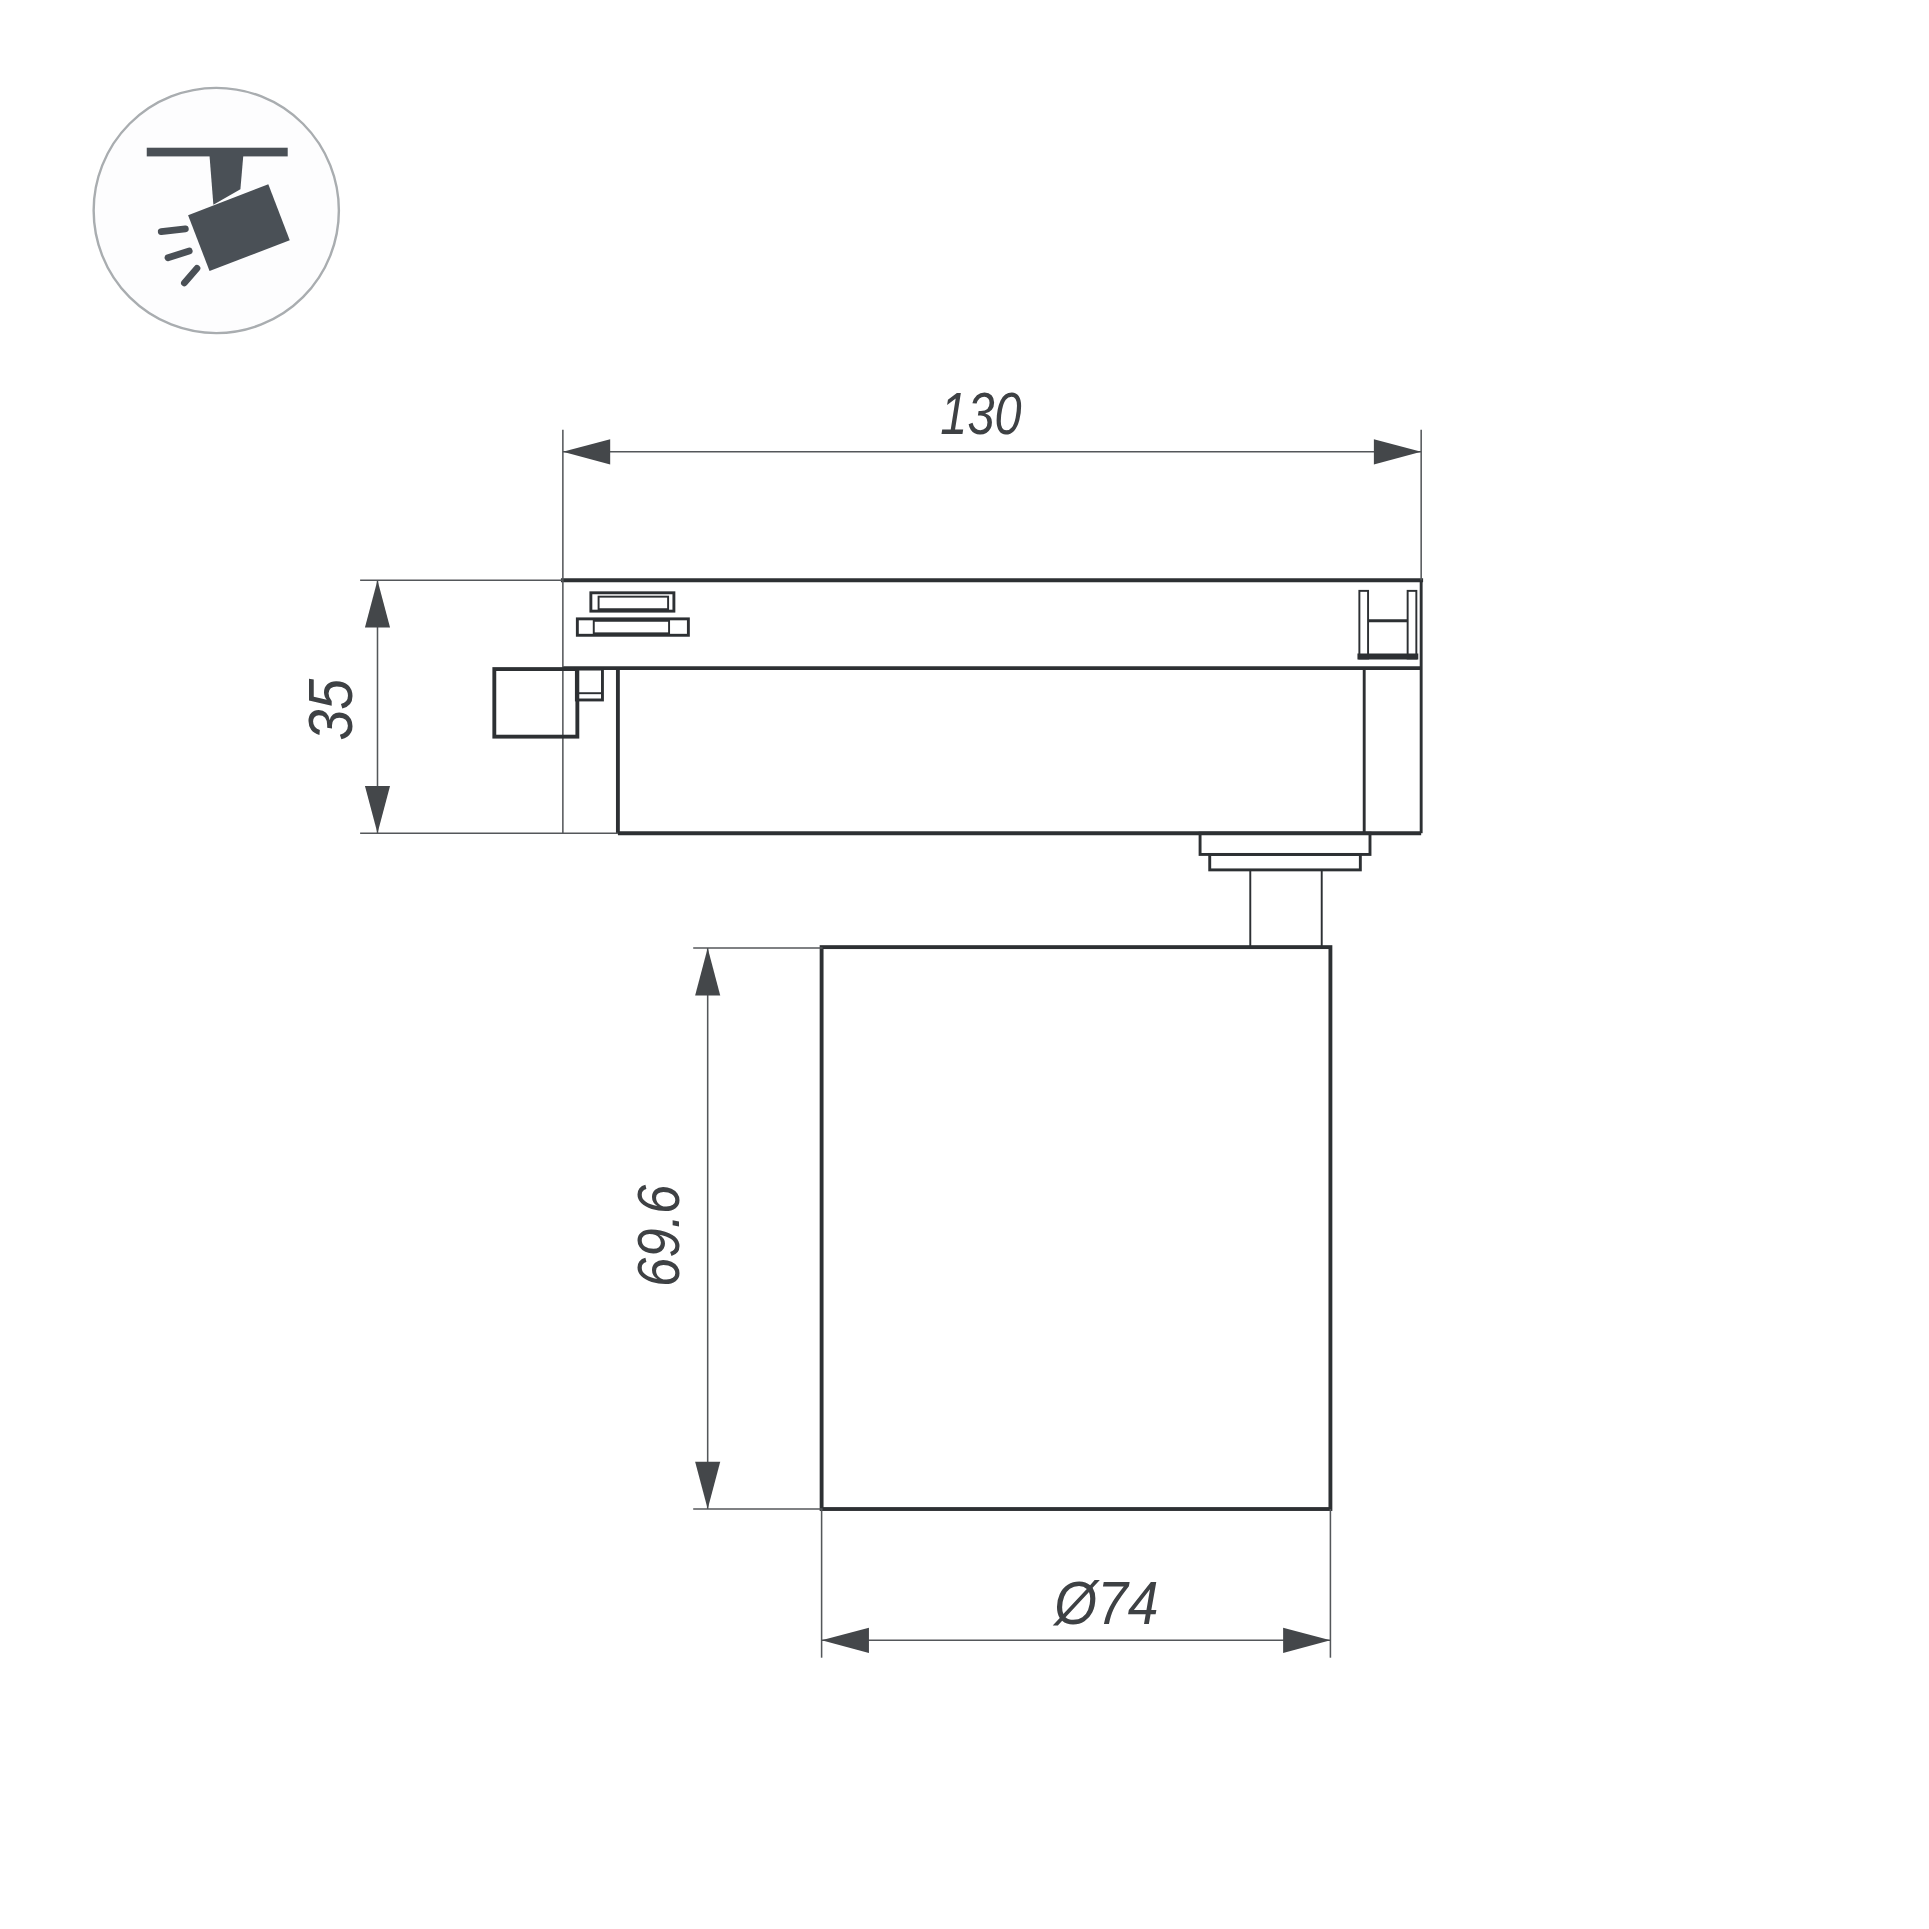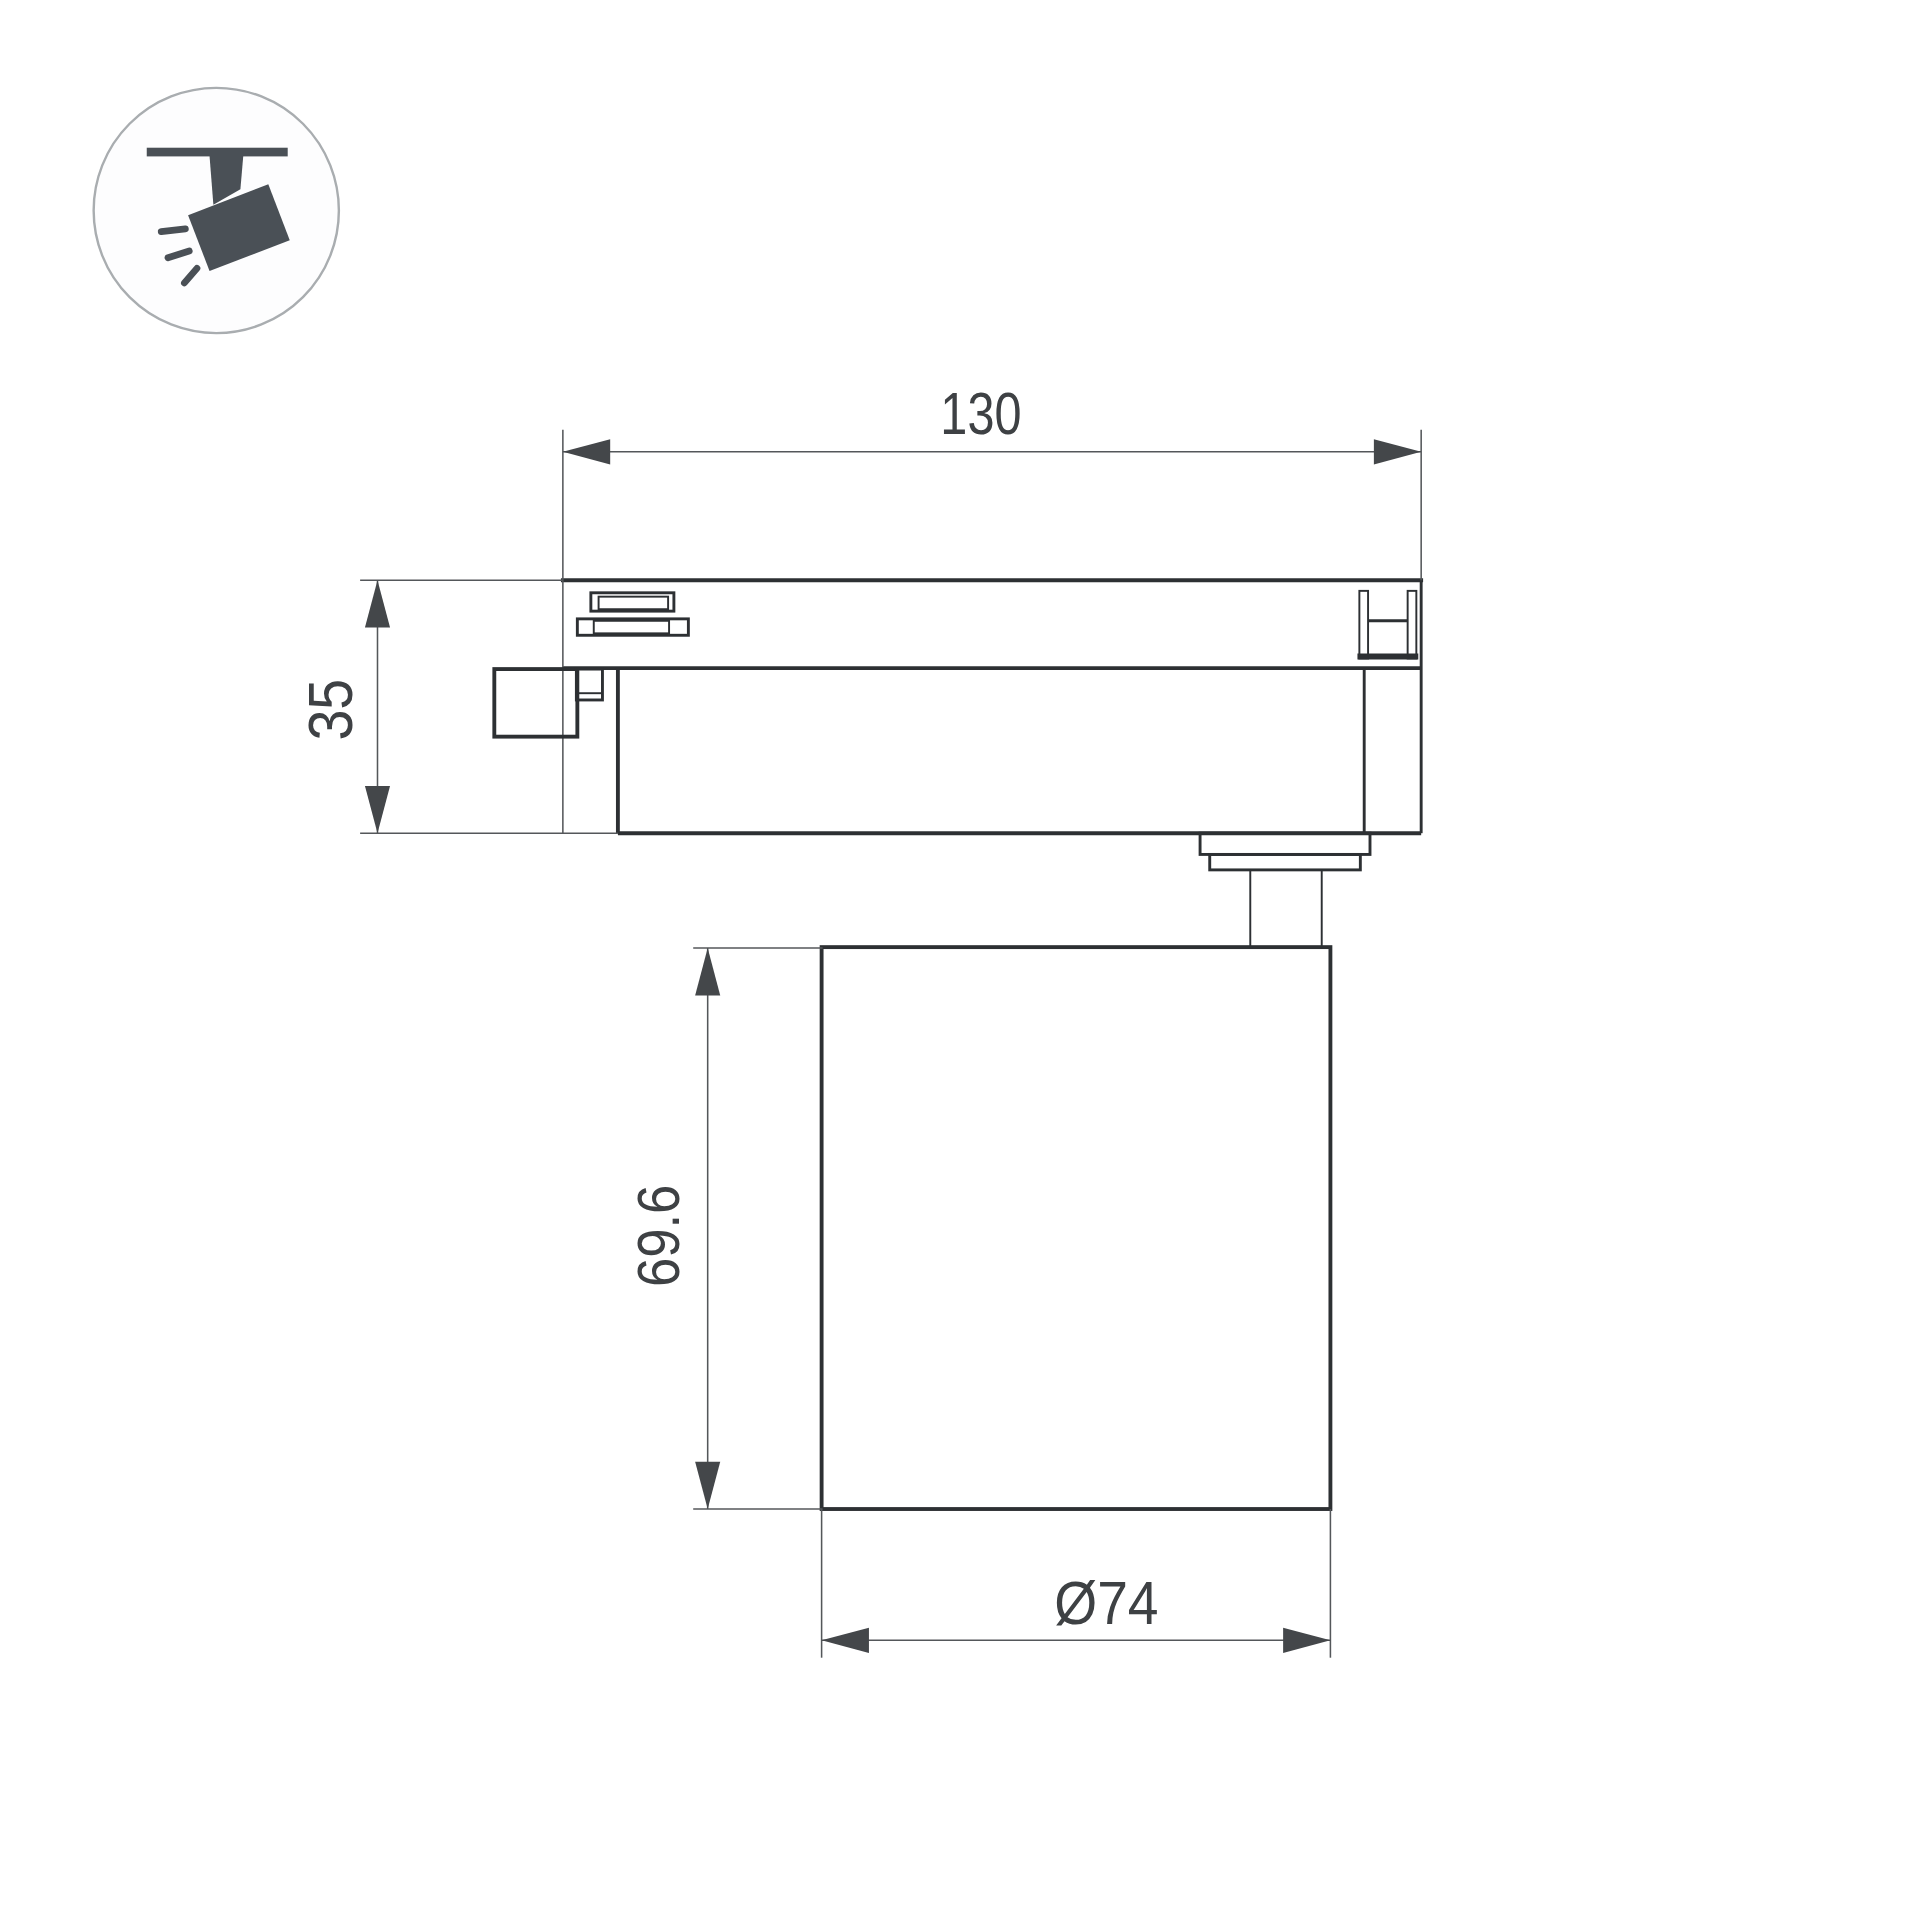--- a/index.html
+++ b/index.html
@@ -1,17 +1,17 @@
 <!DOCTYPE html>
 <html><head>
 <meta charset="utf-8">
 <style>
   html,body{margin:0;padding:0;background:#ffffff;}
   body{width:1929px;height:1929px;position:relative;font-family:"Liberation Sans",sans-serif;}
-  #stage{position:absolute;inset:0;}
+  #stage{position:absolute;inset:0;font-style:italic;}
   svg{display:block;width:1929px;height:1929px;}
   text{fill:#3e4144;font-family:"Liberation Sans","DejaVu Sans",sans-serif;}
   .thick{stroke:#2d3033;stroke-width:4;fill:none;}
   .med{stroke:#2d3033;stroke-width:3;fill:none;}
   .lite{stroke:#2d3033;stroke-width:2;fill:none;}
   .thin{stroke:#54575a;stroke-width:1.6;fill:none;}
   .arrow{fill:#44474a;stroke:none;}
 </style>
 </head>
 <body>

